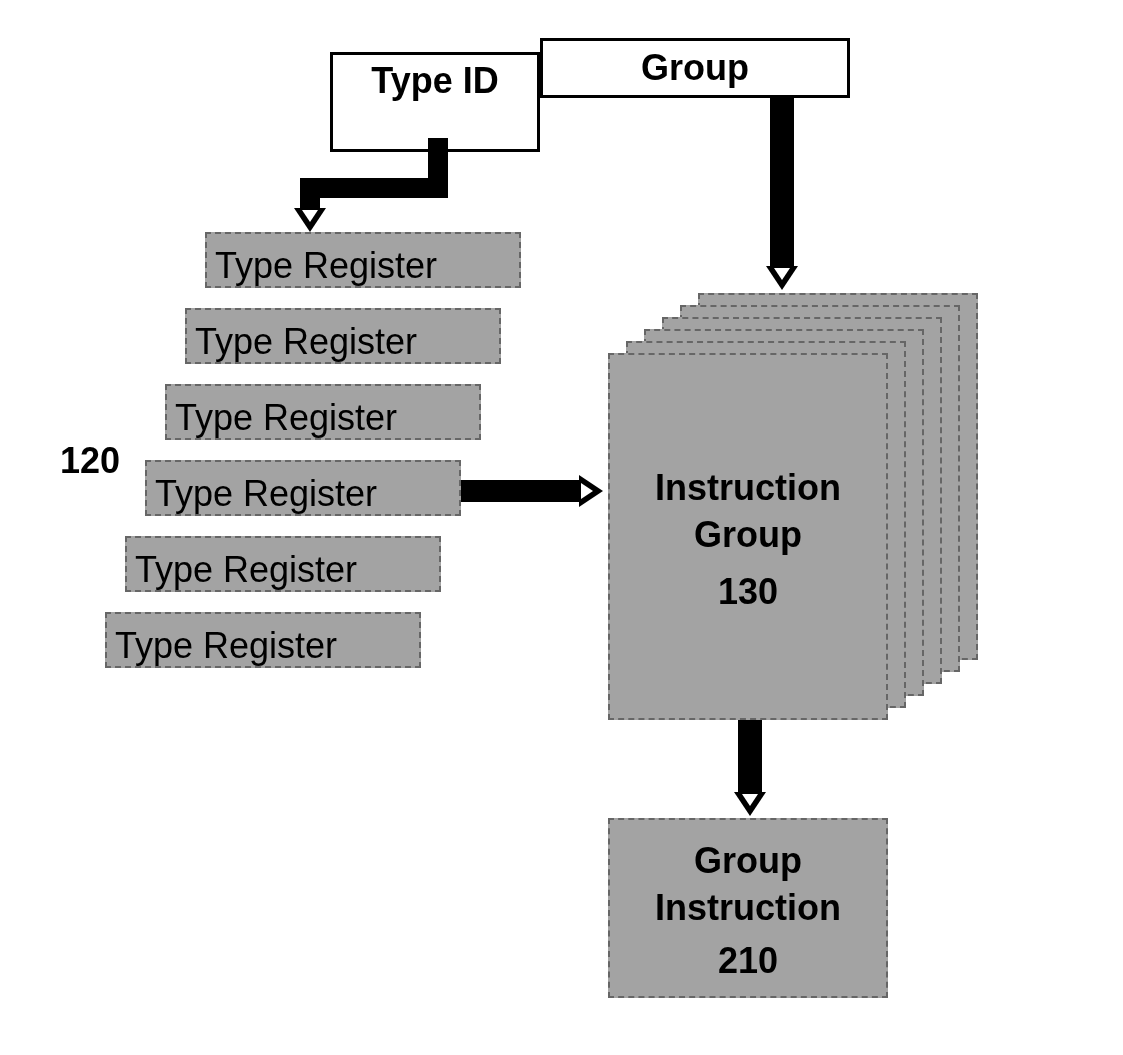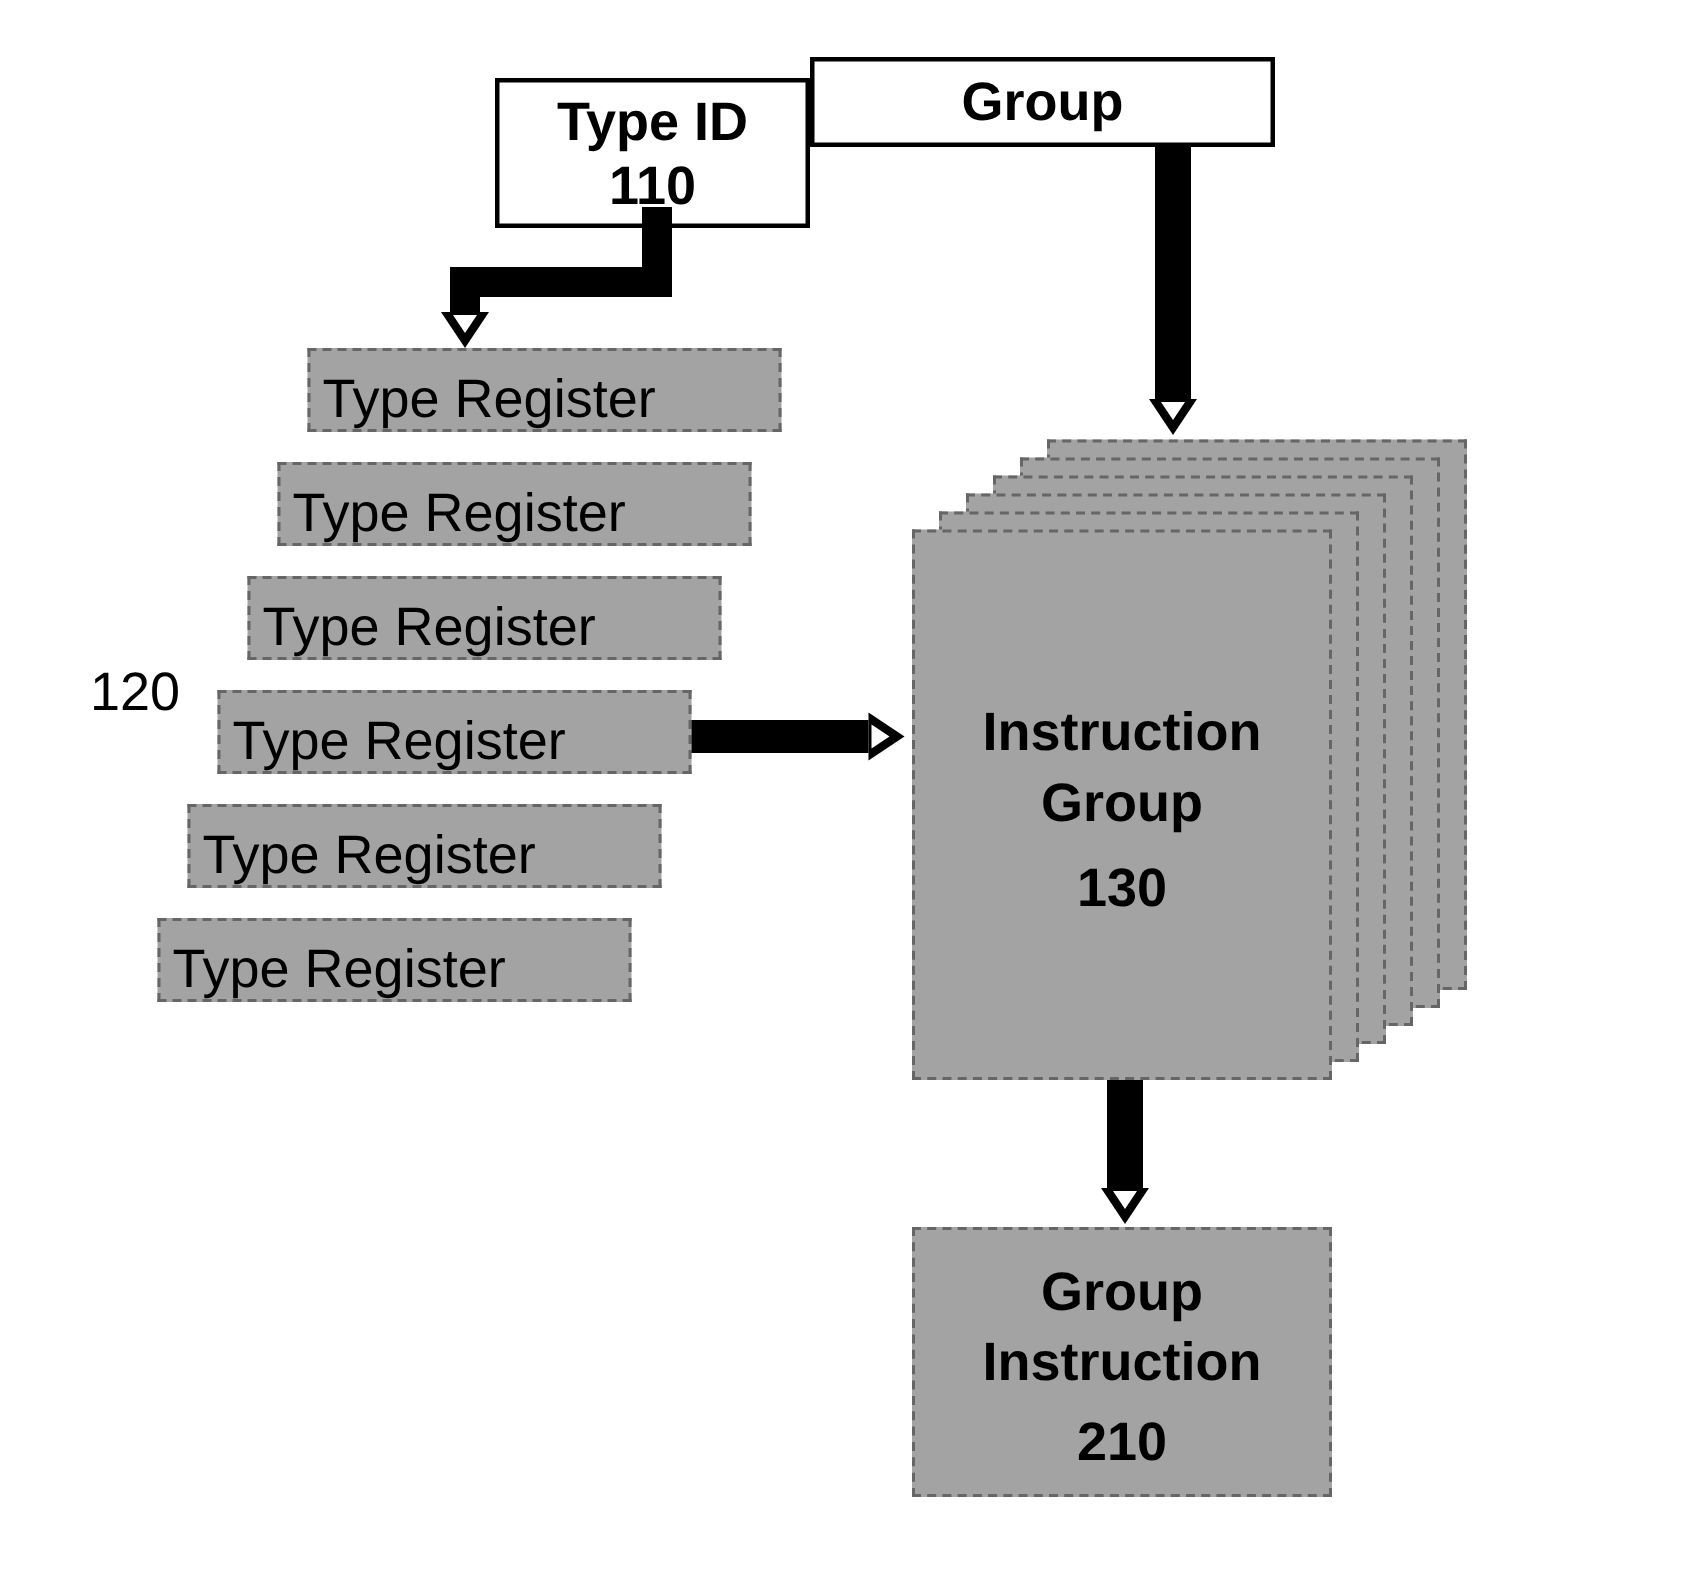--- a/index.html
+++ b/index.html
@@ -29,21 +29,21 @@
   .reg-text {
     position: absolute;
     font-size: 36px;
     font-weight: normal;
     white-space: nowrap;
     color: #000;
   }
   .label {
     position: absolute;
     font-size: 36px;
-    font-weight: normal;
+    font-weight: bold;
     color: #000;
   }
   
   .vshaft {
     position: absolute;
     background: #000;
   }
   .hshaft {
     position: absolute;
     background: #000;
@@ -75,21 +75,20 @@
     border-top: 8px solid transparent;
     border-bottom: 8px solid transparent;
     border-left: 12px solid #fff;
   }
 </style>
 </head>
 <body>
 
 <div class="box" style="left:330px; top:52px; width:210px; height:100px; line-height:1.2; padding-top:4px;">
   <div>Type ID</div>
-  <div>110</div>
 </div>
 <div class="box" style="left:540px; top:38px; width:310px; height:60px; line-height:54px;">
   <span>Group</span>
 </div>
 
 <div class="vshaft" style="left:428px; top:138px; width:20px; height:40px;"></div>
 <div class="hshaft" style="left:300px; top:178px; width:148px; height:20px;"></div>
 <div class="vshaft" style="left:300px; top:178px; width:20px; height:30px;"></div>
 <div class="arrow-head-down" style="left:294px; top:208px;"></div>
 <div class="arrow-head-down-inner" style="left:302px; top:210px;"></div>

